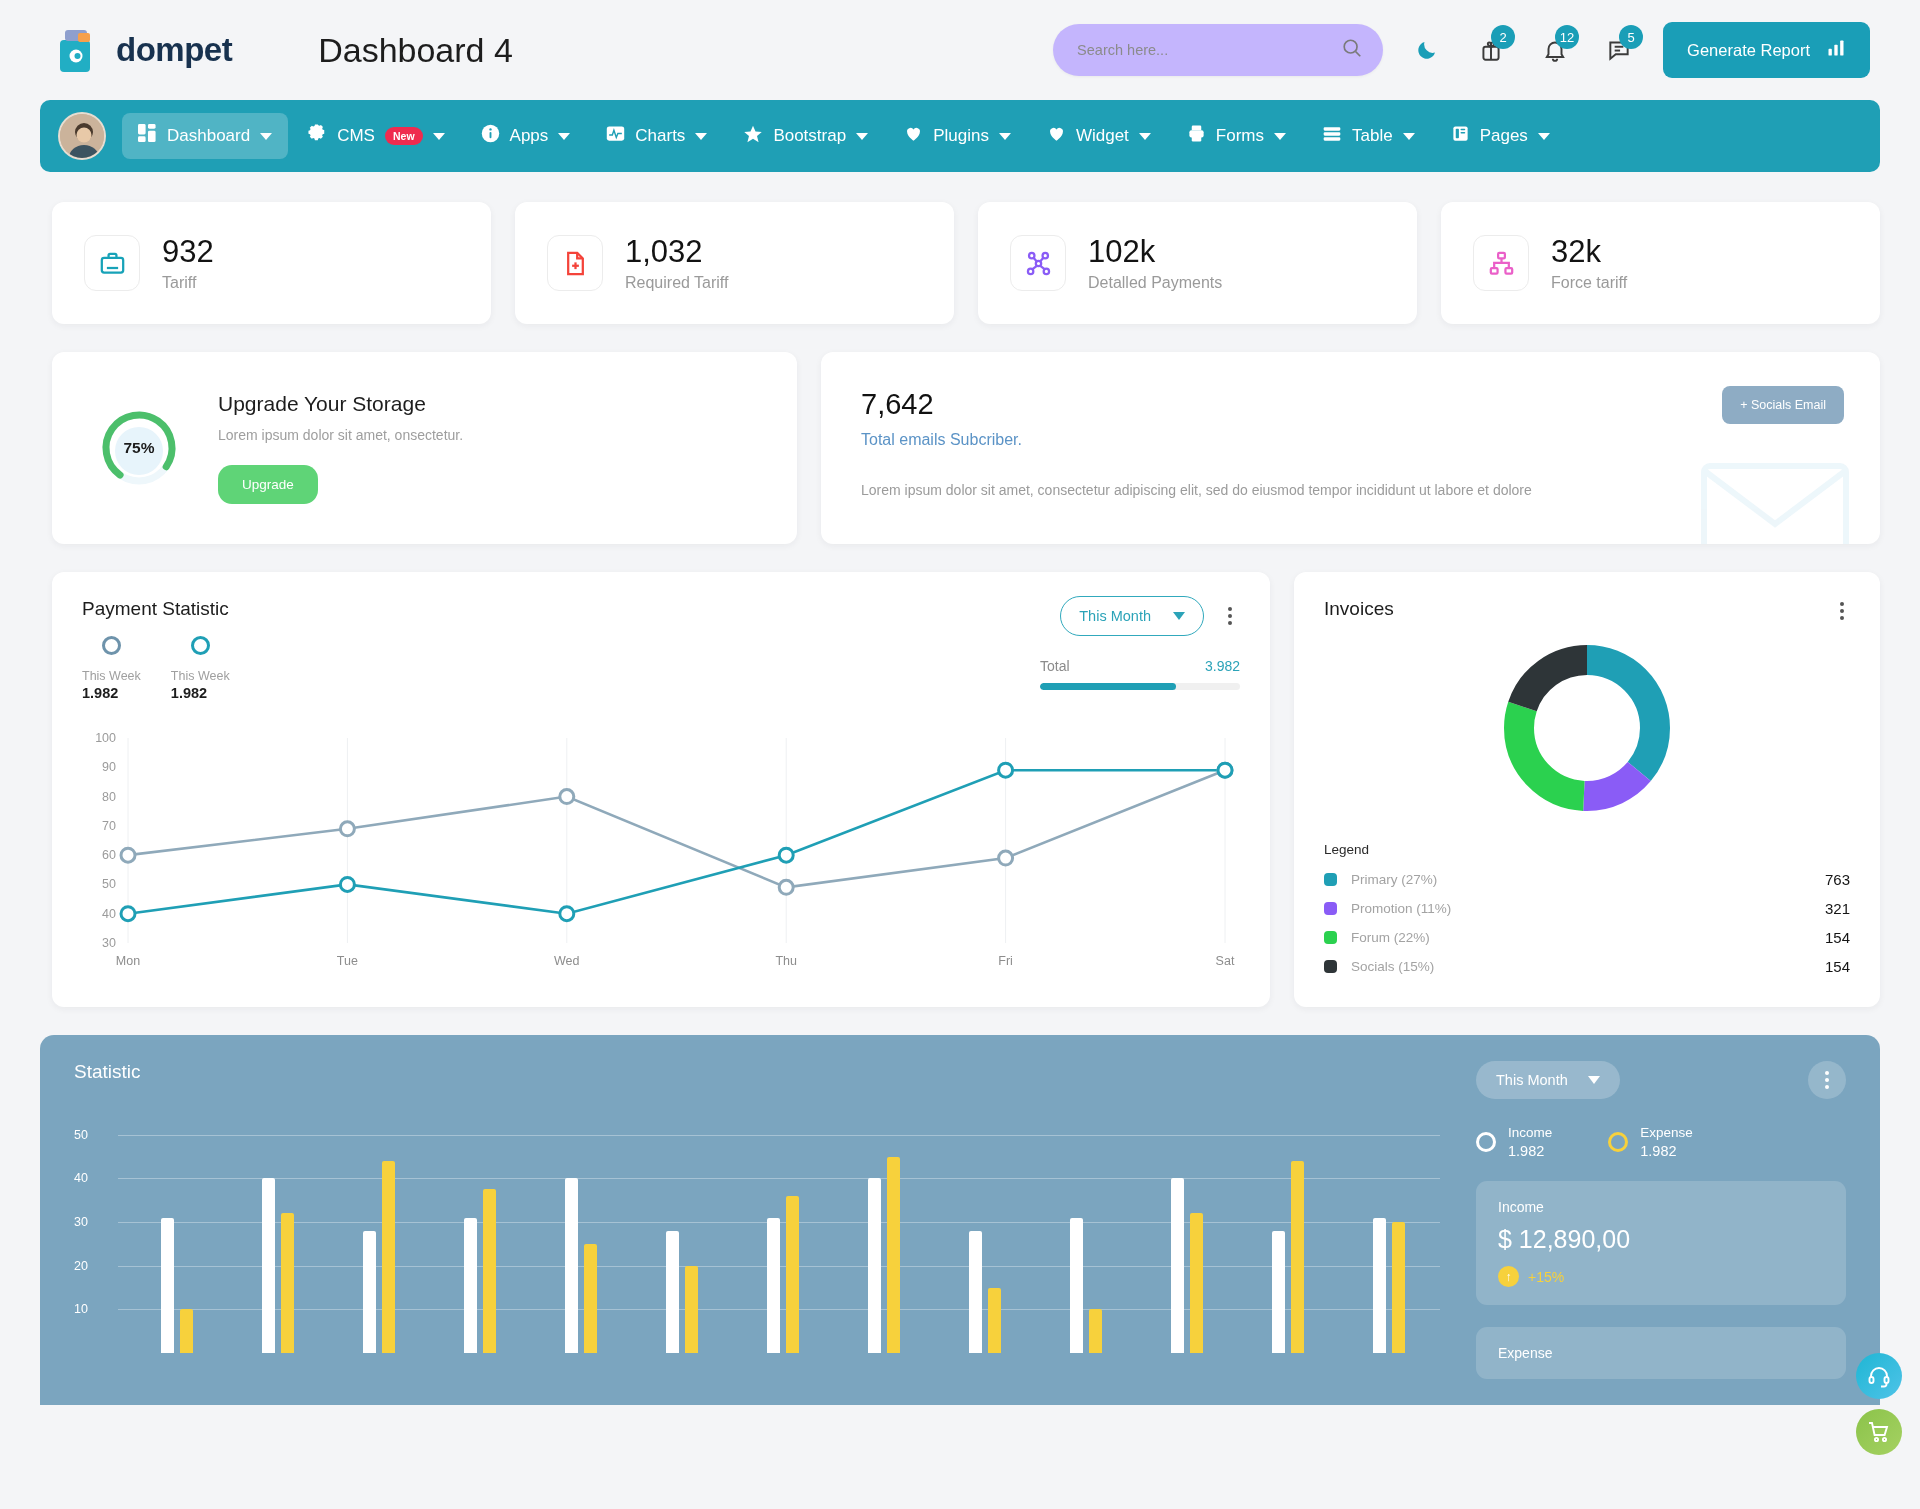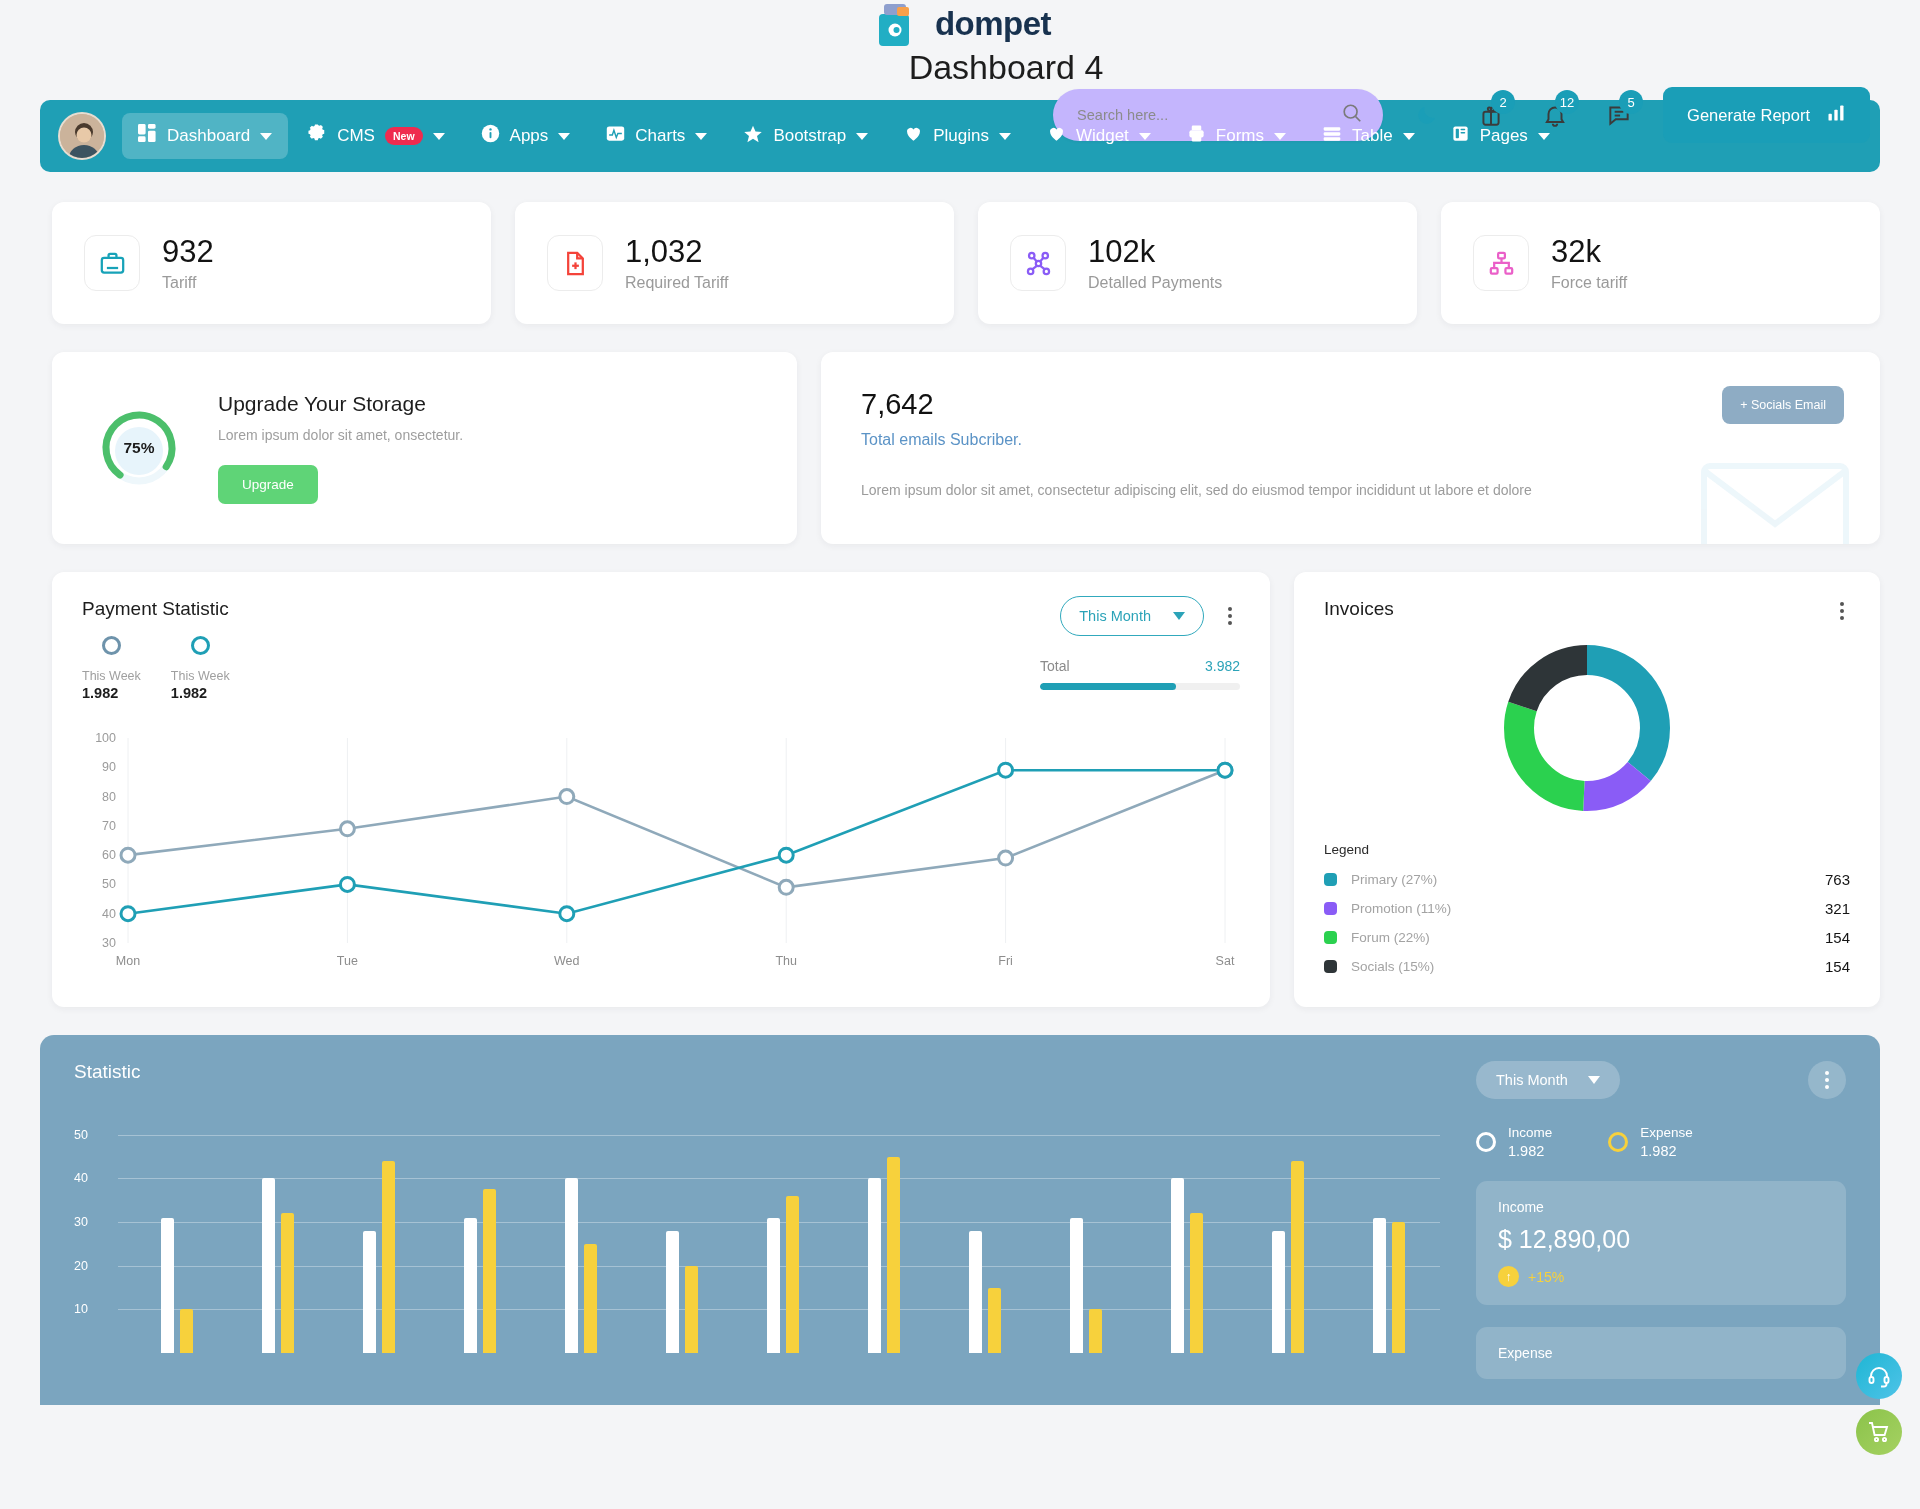--- a/index.html
+++ b/index.html
@@ -6,21 +6,21 @@
   body {
     width: 1920px; height: 1509px;
     background: #f4f5f7;
     font-family: "Liberation Sans", sans-serif;
     color: #2b2b2b;
     overflow: hidden;
     position: relative;
   }
 
   
-  .topbar { height: 100px; display: flex; align-items: center; padding: 0 50px 0 56px; flex-direction: column; }
+  .topbar { height: 100px; display: flex; align-items: center; padding: 0 50px 0 56px; }
   .brand { display: flex; align-items: center; gap: 14px; }
   .brand-mark { position: relative; width: 46px; height: 48px; }
   .brand-name { font-size: 33px; font-weight: 700; color: #18324f; letter-spacing: -0.5px; }
   .page-title { font-size: 34px; font-weight: 400; color: #1d1d1d; margin-left: 86px; }
   .top-right { margin-left: auto; display: flex; align-items: center; gap: 24px; }
   .search-wrap {
     width: 330px; height: 52px; background: #c4b5fd; border-radius: 26px;
     display: flex; align-items: center; padding: 0 20px 0 24px;
     box-shadow: 0 1px 3px rgba(0,0,0,.05);
   }
@@ -75,21 +75,21 @@
   .stat-num { font-size: 31px; font-weight: 400; color: #131313; line-height: 1.15; }
   .stat-lbl { font-size: 16px; color: #9a9a9a; margin-top: 5px; }
 
   
   .mid { margin-bottom: 28px; }
   .storage-card { width: 745px; padding: 40px 44px; display: flex; align-items: center; gap: 36px; }
   .ring { position: relative; width: 86px; height: 86px; flex: 0 0 auto; }
   .ring-txt { position: absolute; inset: 0; display: flex; align-items: center; justify-content: center; font-size: 15.5px; font-weight: 700; color: #1c1c1c; }
   .storage-h { font-size: 21px; font-weight: 400; color: #1d1d1d; }
   .storage-p { font-size: 14px; color: #9e9e9e; margin-top: 11px; }
-  .btn-upgrade { margin-top: 22px; background: #5fd477; color: #fff; border: none; border-radius: 7px; padding: 12px 24px; font-size: 13.5px; cursor: pointer; font-family: "Liberation Sans", sans-serif; }
+  .btn-upgrade { margin-top: 22px; background: #5fd477; color: #fff; border: none; border-radius: 14px; padding: 12px 24px; font-size: 13.5px; cursor: pointer; font-family: "Liberation Sans", sans-serif; }
 
   .email-card { flex: 1; padding: 36px 40px; position: relative; overflow: hidden; }
   .email-num { font-size: 29px; color: #111; }
   .email-sub { font-size: 16px; color: #5b93c6; margin-top: 10px; }
   .email-txt { font-size: 14px; color: #9b9b9b; margin-top: 30px; line-height: 1.6; max-width: 880px; }
   .compose-btn {
     position: absolute; top: 34px; right: 36px; background: #8eacc4; color: #fff;
     border: none; border-radius: 8px; padding: 12px 18px; font-size: 12.5px; cursor: pointer;
     font-family: "Liberation Sans", sans-serif;
   }

